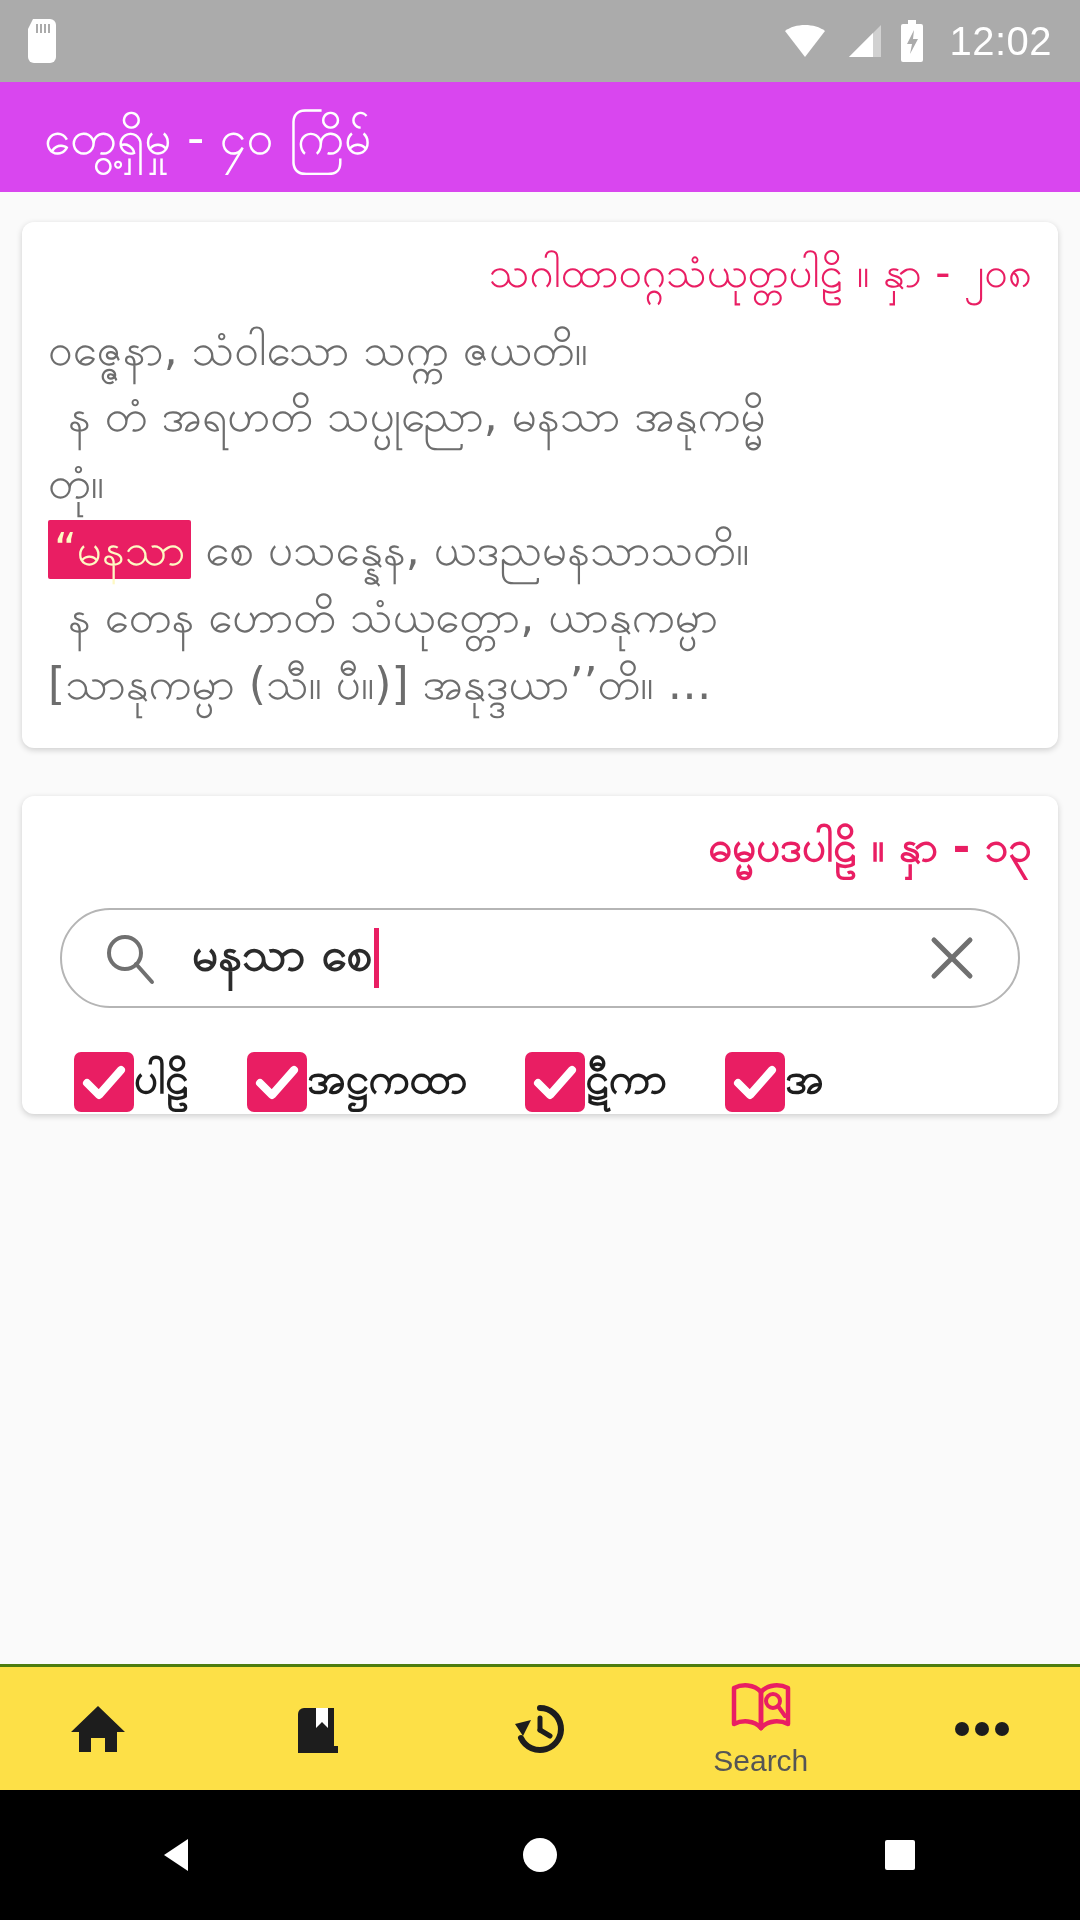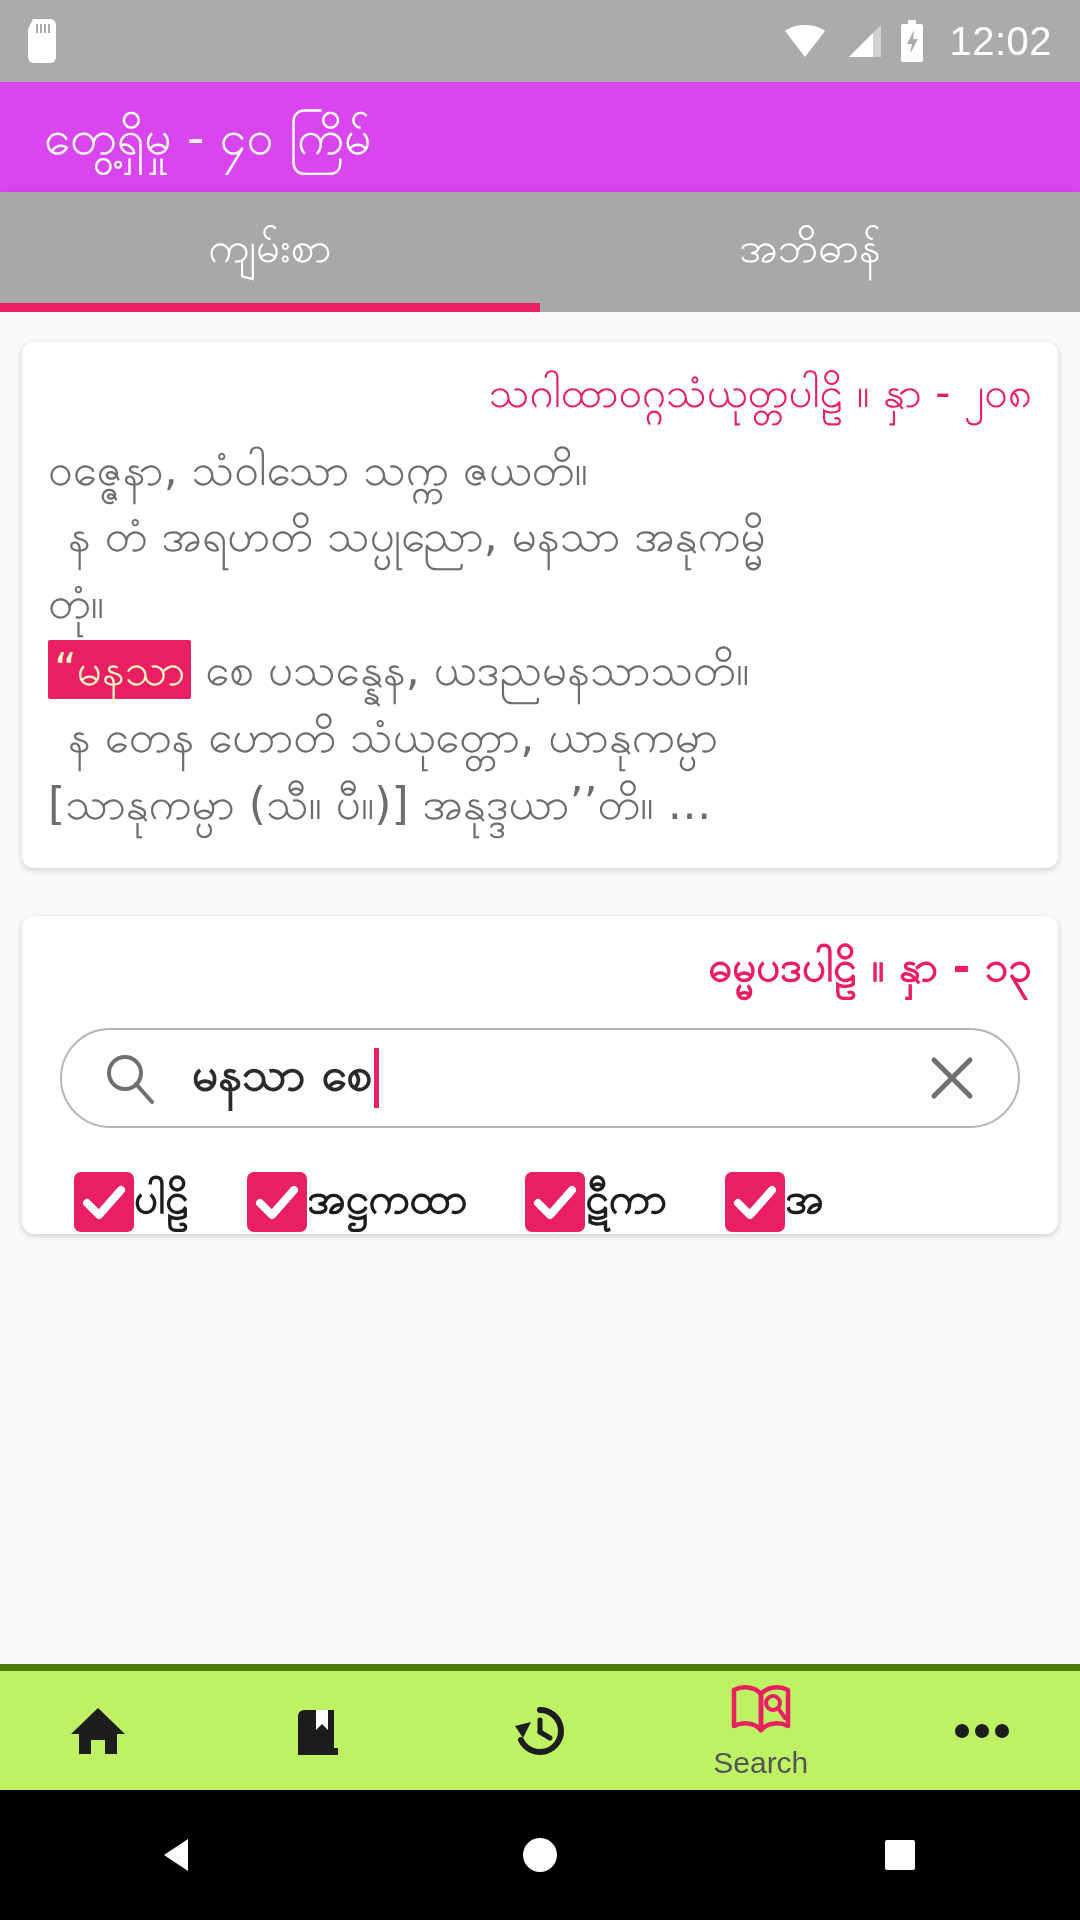--- a/index.html
+++ b/index.html
@@ -113,23 +113,23 @@
     width:60px; height:60px; background:#e91e63; border-radius:7px;
     flex:0 0 60px; display:flex; align-items:center; justify-content:center;
   }
   .chk-label {
     font-size:42px; color:#1d1d1d;
     font-family:"DejaVu Sans","Liberation Sans",sans-serif;
   }
 
   
   .bottomnav {
-    flex:0 0 126px; height:126px; background:#bef264;
+    flex:0 0 126px; height:126px; background:#fde047;
     display:flex; align-items:center;
-    border-top:7px solid #4d7c0f;
+    border-top:3px solid #4d7c0f;
     gap:24px;
   }
   .nav-item {
     flex:1; display:flex; flex-direction:column;
     align-items:center; justify-content:center; gap:6px;
     cursor:pointer; height:100%;
   }
   .nav-label {
     font-size:30px; color:#555555;
     font-family:"Liberation Sans",sans-serif;
@@ -173,29 +173,20 @@
         <path d="M15 10 L8 24 h5 l-2 10 8 -15 h-5 z" fill="#ababab"></path>
       </svg>
       <div class="clock">12:02</div>
     </div>
   </div>
 
   <div class="appbar">
     <div class="appbar-title">တွေ့ရှိမှု - ၄၀ ကြိမ်</div>
   </div>
 
-  <div class="tabbar">
-    <div class="tab">
-      <span>ကျမ်းစာ</span>
-    </div>
-    <div class="tab">
-      <span>အဘိဓာန်</span>
-    </div>
-    <div class="tab-indicator"></div>
-  </div>
 
   <div class="content">
 
     <div class="card">
       <div class="card-header">သဂါထာဝဂ္ဂသံယုတ္တပါဠိ ။ နှာ - ၂၀၈</div>
       <div class="verse">
         <span class="ln">ဝဇ္ဇေနာ, သံဝါသော သက္က ဇယတိ။</span>
         <span class="ln indent">န တံ အရဟတိ သပ္ပုညော, မနသာ အနုကမ္မိ</span>
         <span class="ln">တုံ။</span>
         <span class="ln"><span class="hl">“မနသာ</span><span> စေ ပသန္နေန, ယဒညမနသာသတိ။</span></span>

